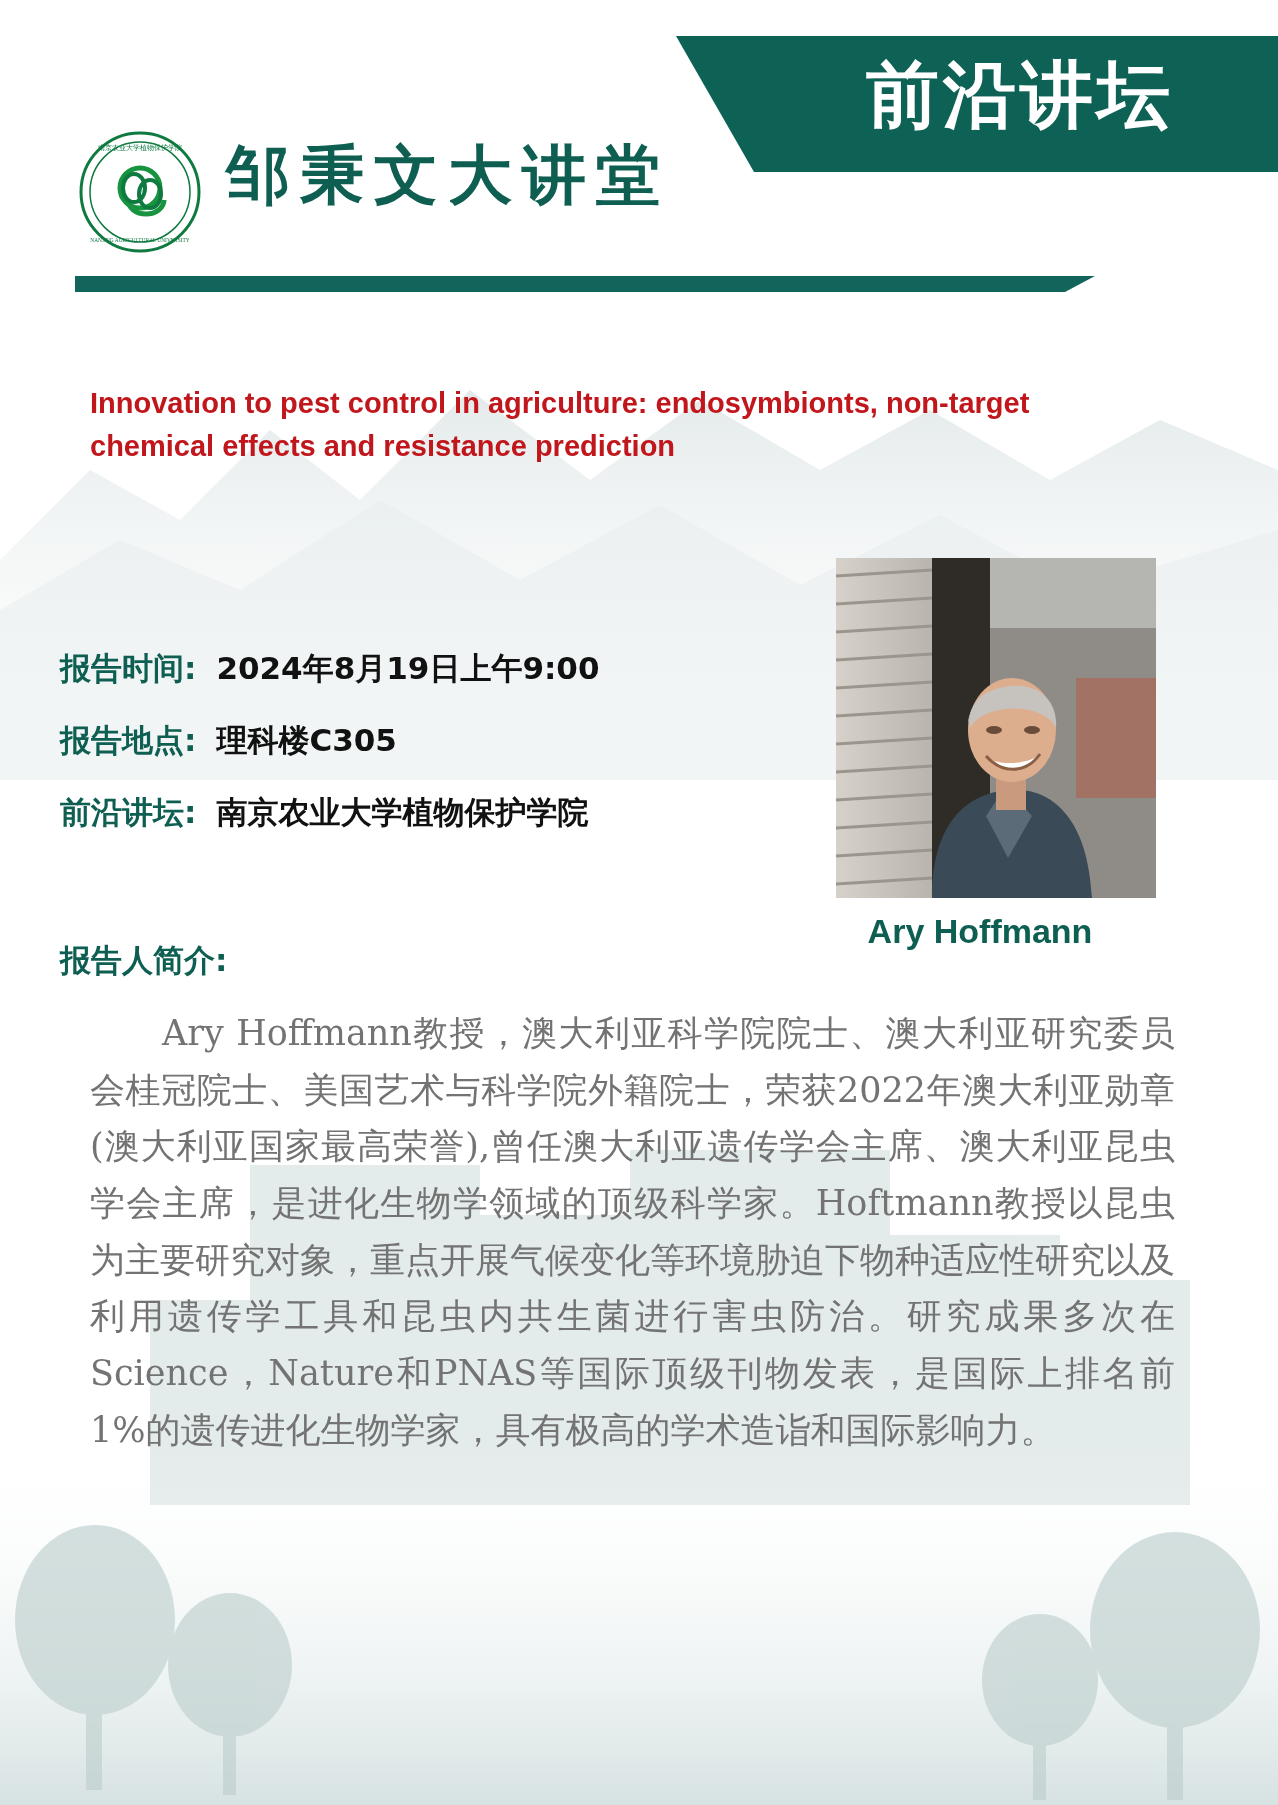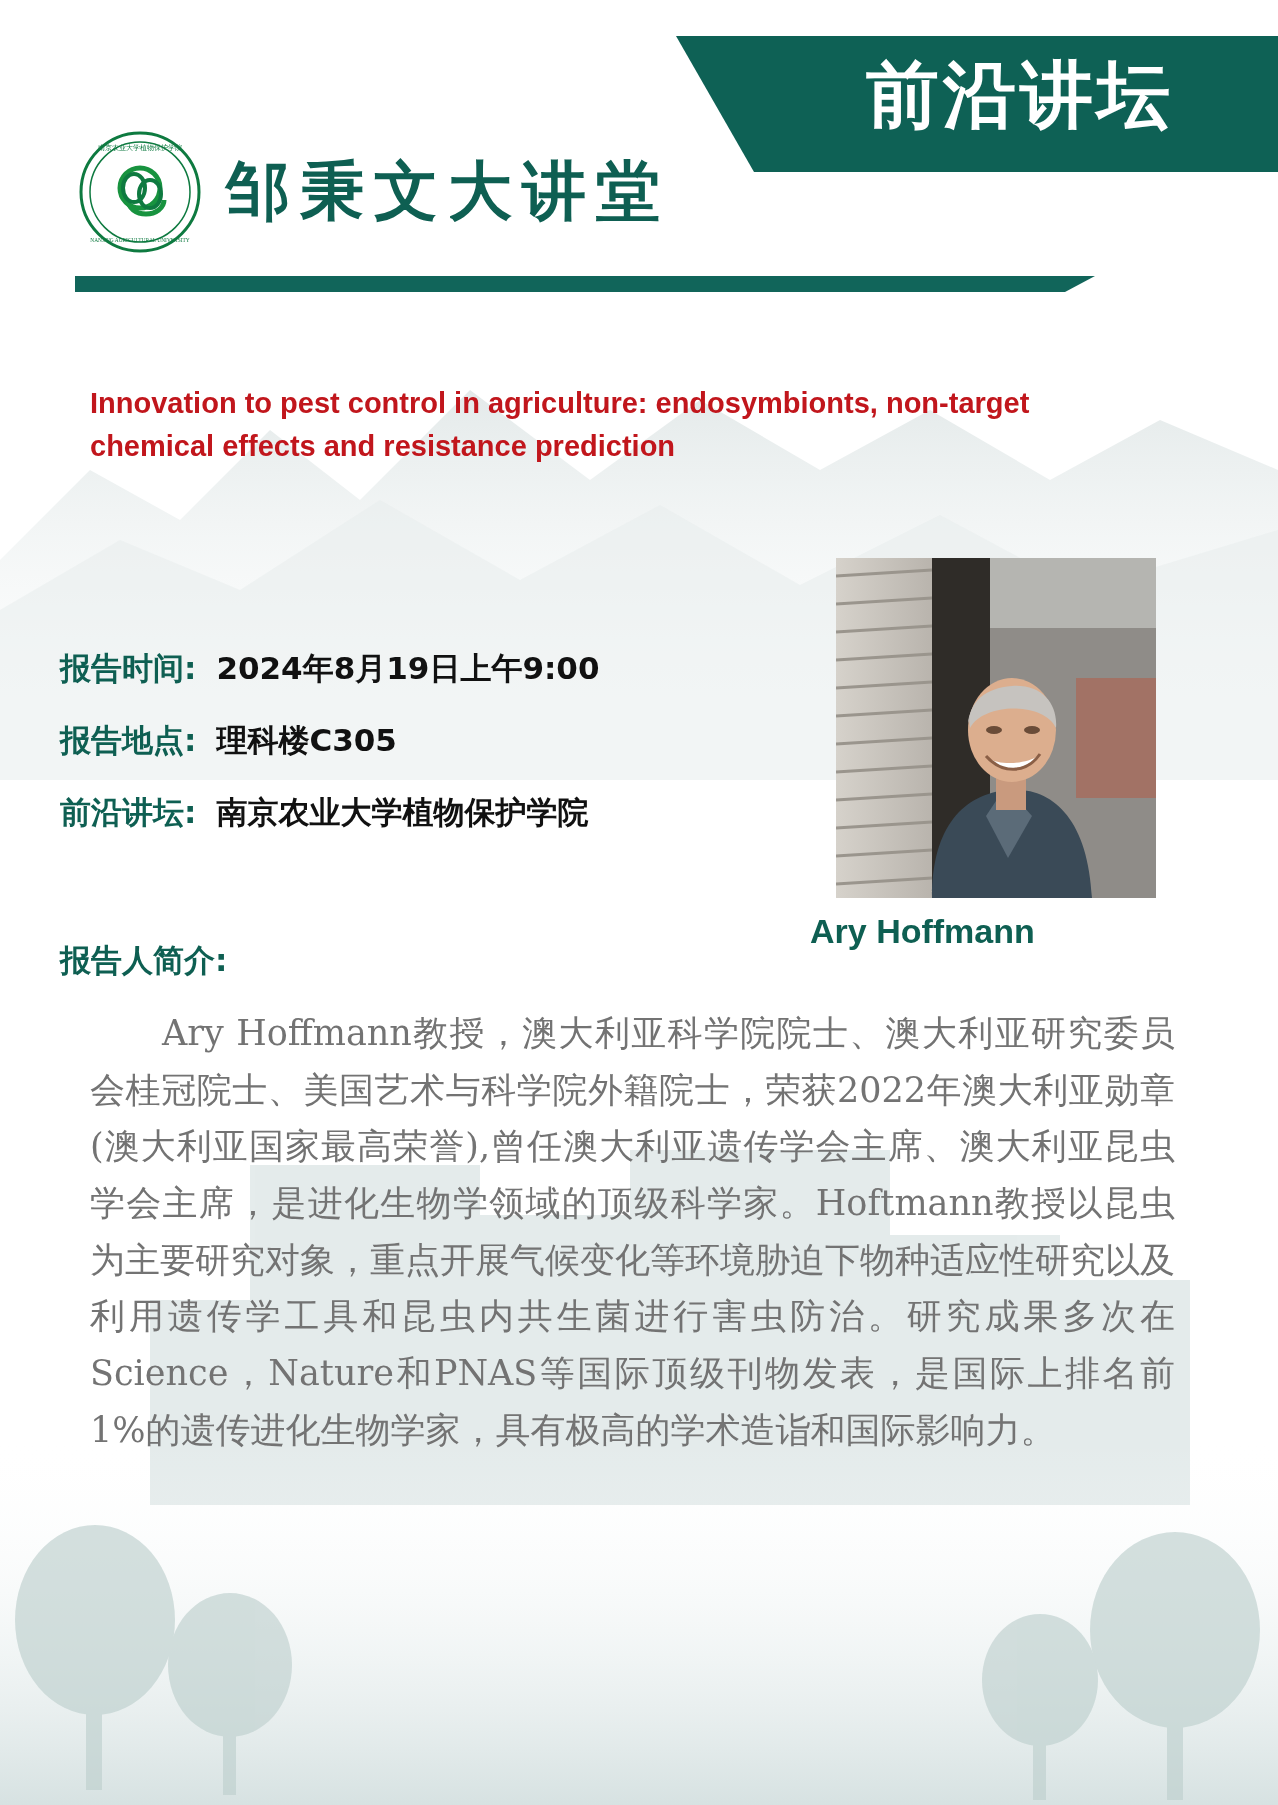--- a/index.html
+++ b/index.html
@@ -67,21 +67,21 @@
     position: absolute;
     left: 0;
     top: 8px;
     width: 124px;
     height: 124px;
   }
   .logo-seal svg { width: 100%; height: 100%; display: block; }
   .lecture-title-cn {
     position: absolute;
     left: 148px;
-    top: 26px;
+    top: 10px;
     font-size: 64px;
     font-weight: bold;
     color: #0e5f52;
     letter-spacing: 10px;
     white-space: nowrap;
     font-family: "DejaVu Serif", "Liberation Serif", serif;
   }
   .lecture-title-en {
     position: absolute;
     left: 152px;
@@ -148,23 +148,24 @@
     left: 836px;
     top: 558px;
     width: 320px;
     height: 340px;
     overflow: hidden;
     background: #5d6166;
   }
   .portrait svg { width: 100%; height: 100%; display: block; }
   .portrait-name {
     position: absolute;
-    left: 810px;
+    left: 790px;
     top: 912px;
     width: 380px;
+    text-align: center;
     color: #0e5f52;
     font-size: 34px;
     font-weight: bold;
     font-family: "Liberation Sans", sans-serif;
   }
 
   
   .bio-heading {
     position: absolute;
     left: 60px;

